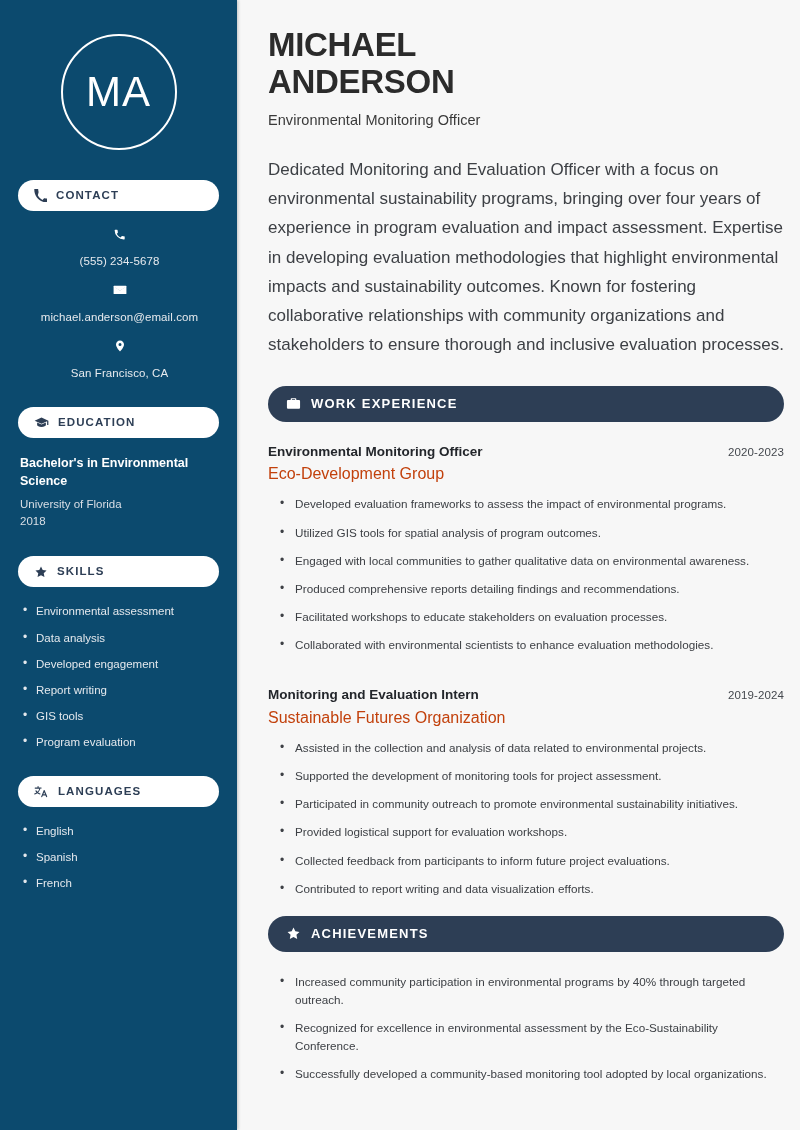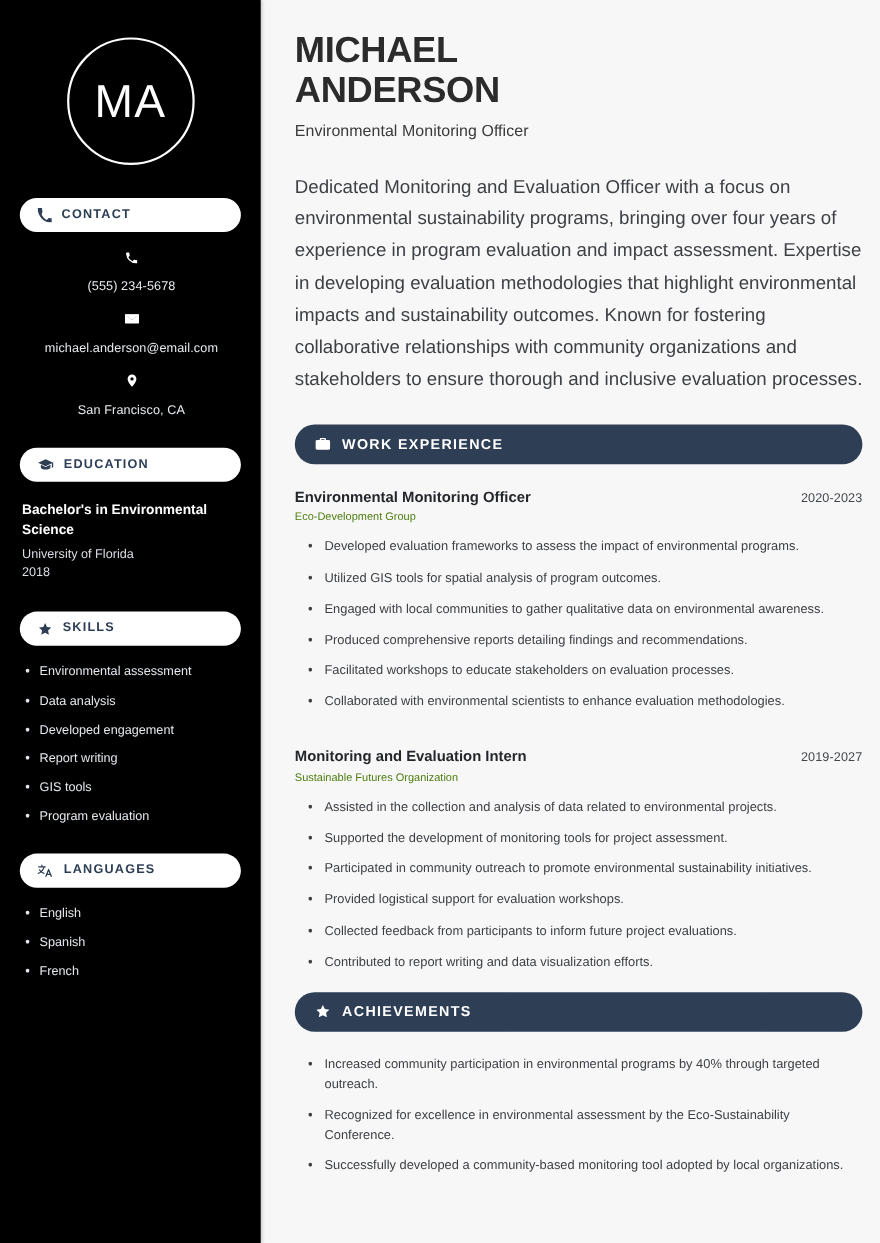--- a/index.html
+++ b/index.html
@@ -19,21 +19,21 @@
     height: 1130px;
     background: #f7f7f7;
     overflow: hidden;
     display: flex;
   }
 
   
   .sidebar {
     width: 237px;
     min-width: 237px;
-    background: #000000;
+    background: #0c4a6e;
     padding: 28px 18px 30px 18px;
     color: #ffffff;
     position: relative;
     z-index: 2;
     box-shadow: 1px 0 3px rgba(0,0,0,0.22);
   }
 
   .avatar-wrap {
     display: flex;
     justify-content: center;
@@ -199,22 +199,22 @@
     color: #23262b;
     line-height: 1.4;
   }
   .job-dates {
     font-size: 11.5px;
     color: #44484e;
     white-space: nowrap;
     letter-spacing: 0.1px;
   }
   .job-company {
-    font-size: 10px;
-    color: #4d7c0f;
+    font-size: 16px;
+    color: #c2410c;
     margin-top: 4px;
     margin-bottom: 12px;
   }
 
   ul.bullets { list-style: none; padding-left: 12px; }
   ul.bullets li {
     font-size: 11.7px;
     color: #3d4045;
     line-height: 1.55;
     margin-bottom: 10px;
@@ -367,21 +367,21 @@
         <li>Facilitated workshops to educate stakeholders on evaluation processes.</li>
         <li>Collaborated with environmental scientists to enhance evaluation methodologies.</li>
       </ul>
     </div>
 
     <div class="spacer-14"></div>
 
     <div class="job">
       <div class="job-head">
         <div class="job-role">Monitoring and Evaluation Intern</div>
-        <div class="job-dates">2019-2027</div>
+        <div class="job-dates">2019-2024</div>
       </div>
       <div class="job-company">Sustainable Futures Organization</div>
       <ul class="bullets">
         <li>Assisted in the collection and analysis of data related to environmental projects.</li>
         <li>Supported the development of monitoring tools for project assessment.</li>
         <li>Participated in community outreach to promote environmental sustainability initiatives.</li>
         <li>Provided logistical support for evaluation workshops.</li>
         <li>Collected feedback from participants to inform future project evaluations.</li>
         <li>Contributed to report writing and data visualization efforts.</li>
       </ul>

